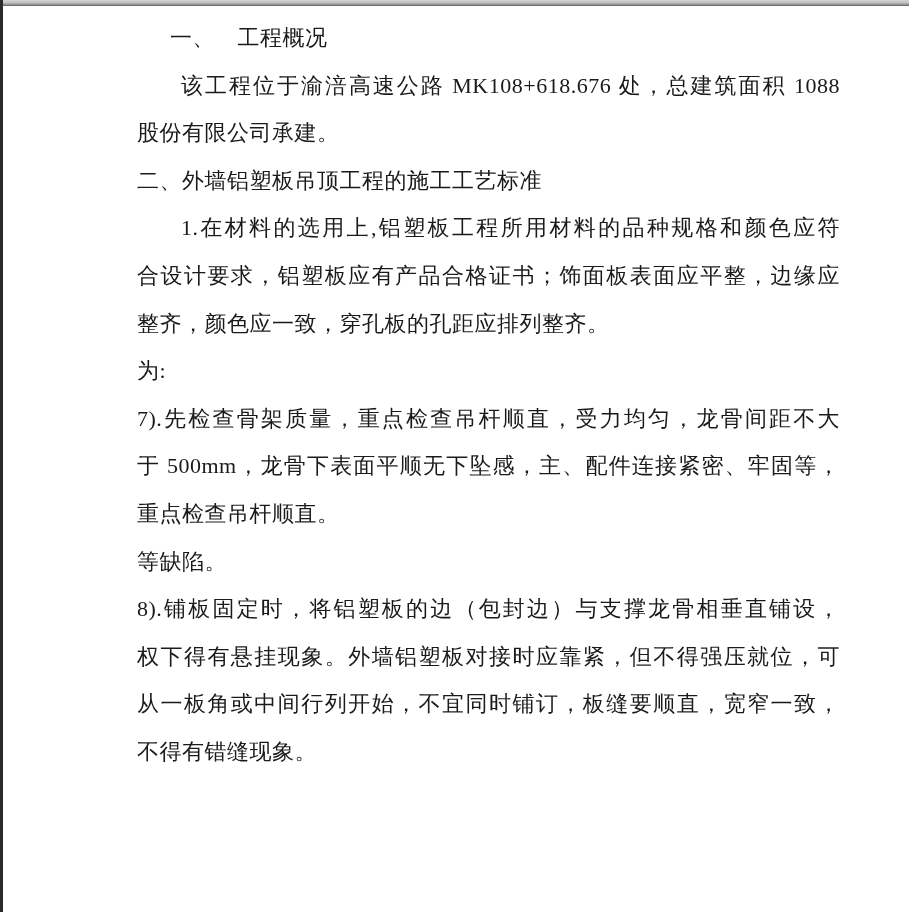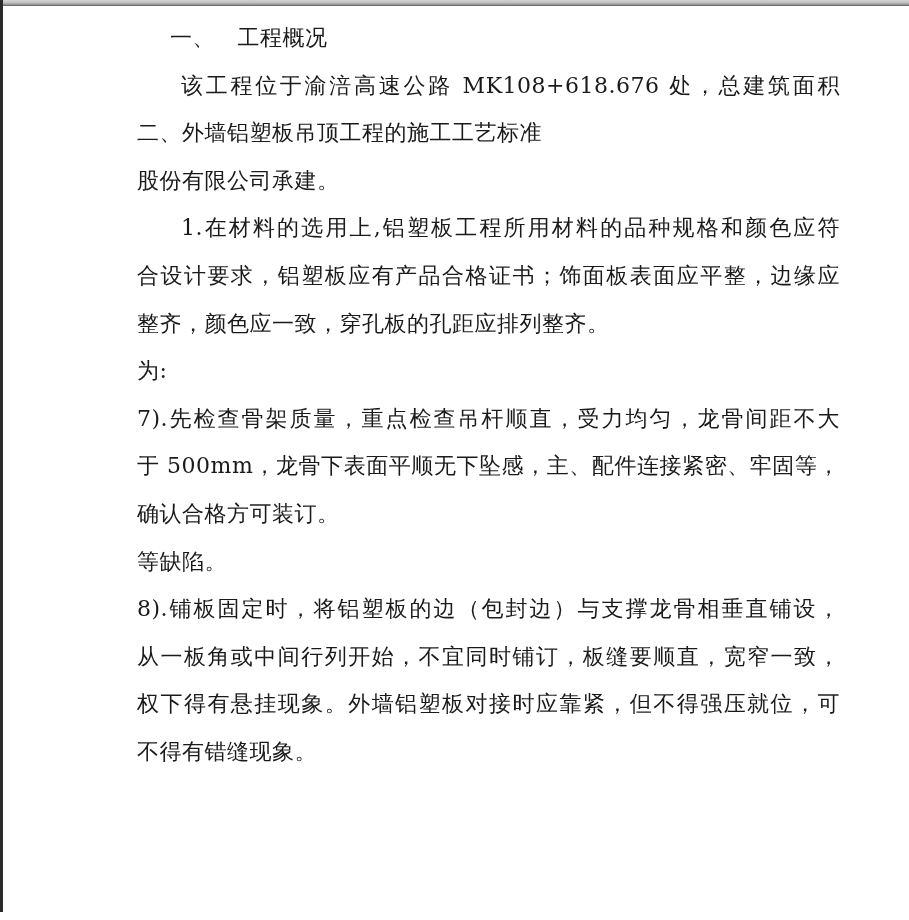--- a/index.html
+++ b/index.html
@@ -34,48 +34,49 @@
     width: 703px;
     color: #1a1a1a;
     font-size: 22px;
     letter-spacing: 0.5px;
   }
   .line {
     height: 47.6px;
     line-height: 47.6px;
     white-space: nowrap;
     text-align: left;
+    font-family: Liberation Serif, serif;
   }
   .line.fill {
     white-space: normal;
     overflow: hidden;
     text-align: justify;
     text-align-last: justify;
   }
   .indent-h1 { text-indent: 33px; }
   .indent-para { text-indent: 44px; }
 </style>
 </head>
 <body>
 
 <div class="scan-edge-top"></div>
 <div class="scan-edge-left"></div>
 
 <div class="doc">
   <div>
       <div class="line indent-h1">一、　工程概况</div>
       <div class="line indent-para fill">该工程位于渝涪高速公路 MK108+618.676 处，总建筑面积 1088</div>
+      <div class="line">股份有限公司承建。</div>
       <div class="line">二、外墙铝塑板吊顶工程的施工工艺标准</div>
-      <div class="line">股份有限公司承建。</div>
       <div class="line indent-para fill">1.在材料的选用上,铝塑板工程所用材料的品种规格和颜色应符</div>
       <div class="line fill">合设计要求，铝塑板应有产品合格证书；饰面板表面应平整，边缘应</div>
       <div class="line">整齐，颜色应一致，穿孔板的孔距应排列整齐。</div>
       <div class="line">为:</div>
       <div class="line fill">7).先检查骨架质量，重点检查吊杆顺直，受力均匀，龙骨间距不大</div>
       <div class="line fill">于 500mm，龙骨下表面平顺无下坠感，主、配件连接紧密、牢固等，</div>
-      <div class="line">确认合格方可装订。</div>
+      <div class="line">重点检查吊杆顺直。</div>
       <div class="line">等缺陷。</div>
       <div class="line fill">8).铺板固定时，将铝塑板的边（包封边）与支撑龙骨相垂直铺设，</div>
+      <div class="line fill">权下得有悬挂现象。外墙铝塑板对接时应靠紧，但不得强压就位，可</div>
       <div class="line fill">从一板角或中间行列开始，不宜同时铺订，板缝要顺直，宽窄一致，</div>
-      <div class="line fill">权下得有悬挂现象。外墙铝塑板对接时应靠紧，但不得强压就位，可</div>
       <div class="line">不得有错缝现象。</div>
     </div>
 </div>
 
 </body></html>

